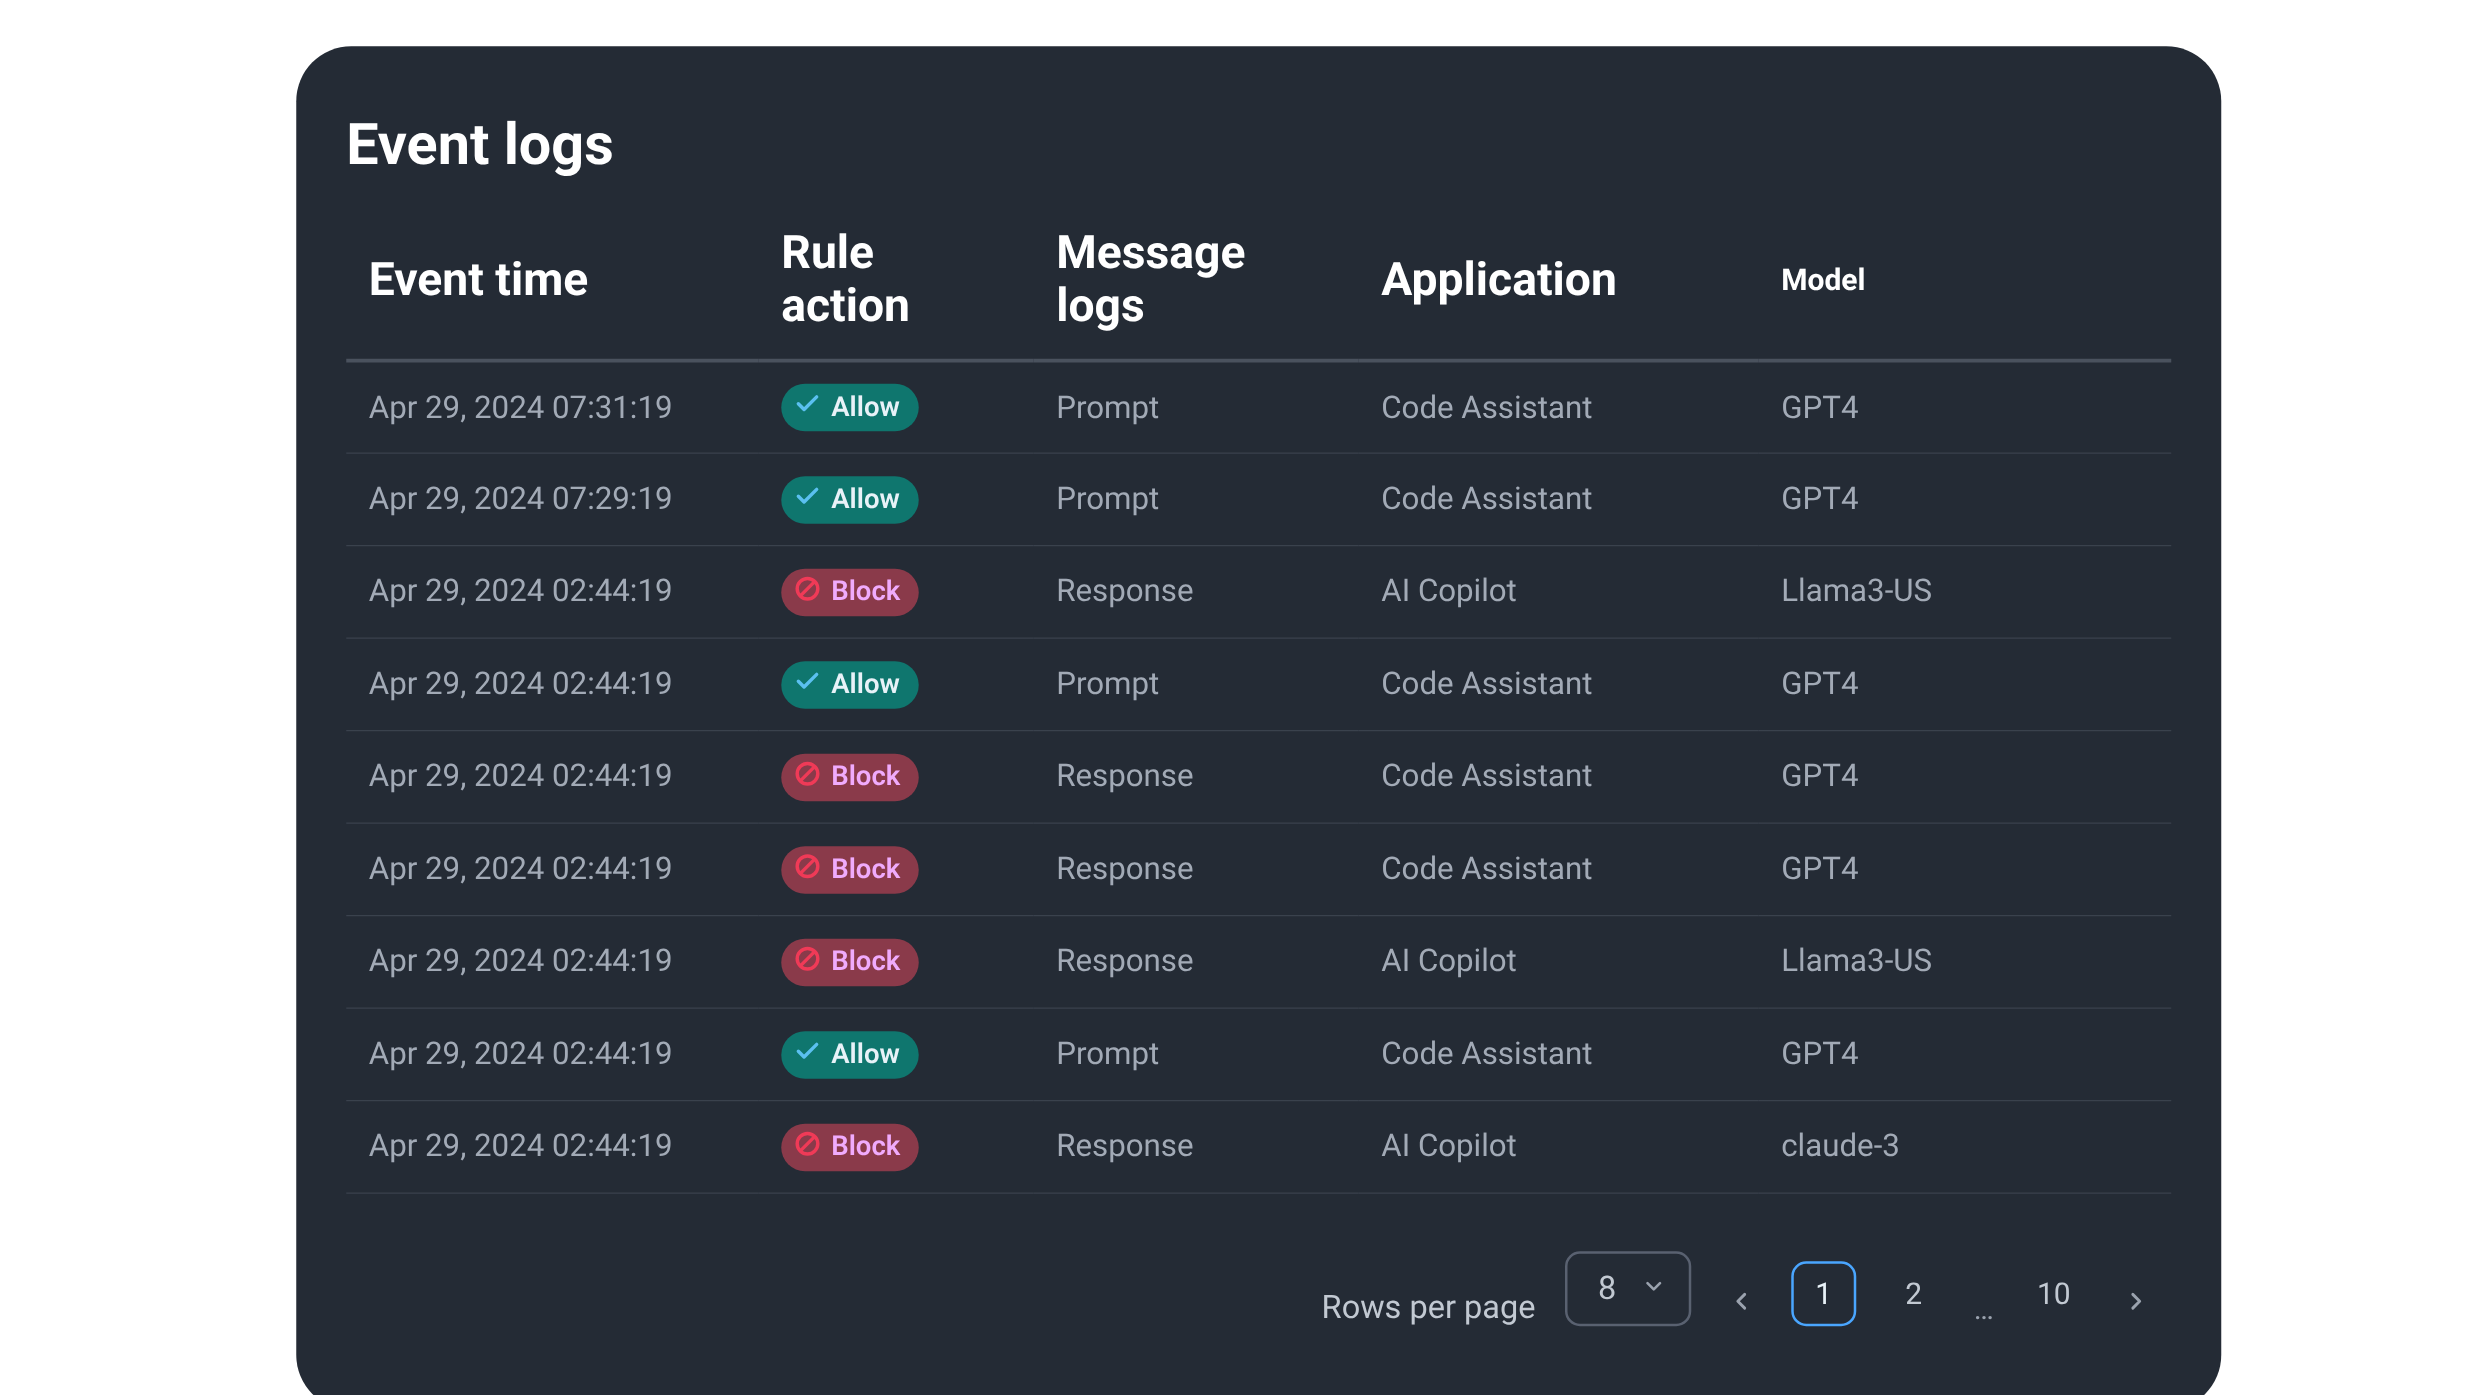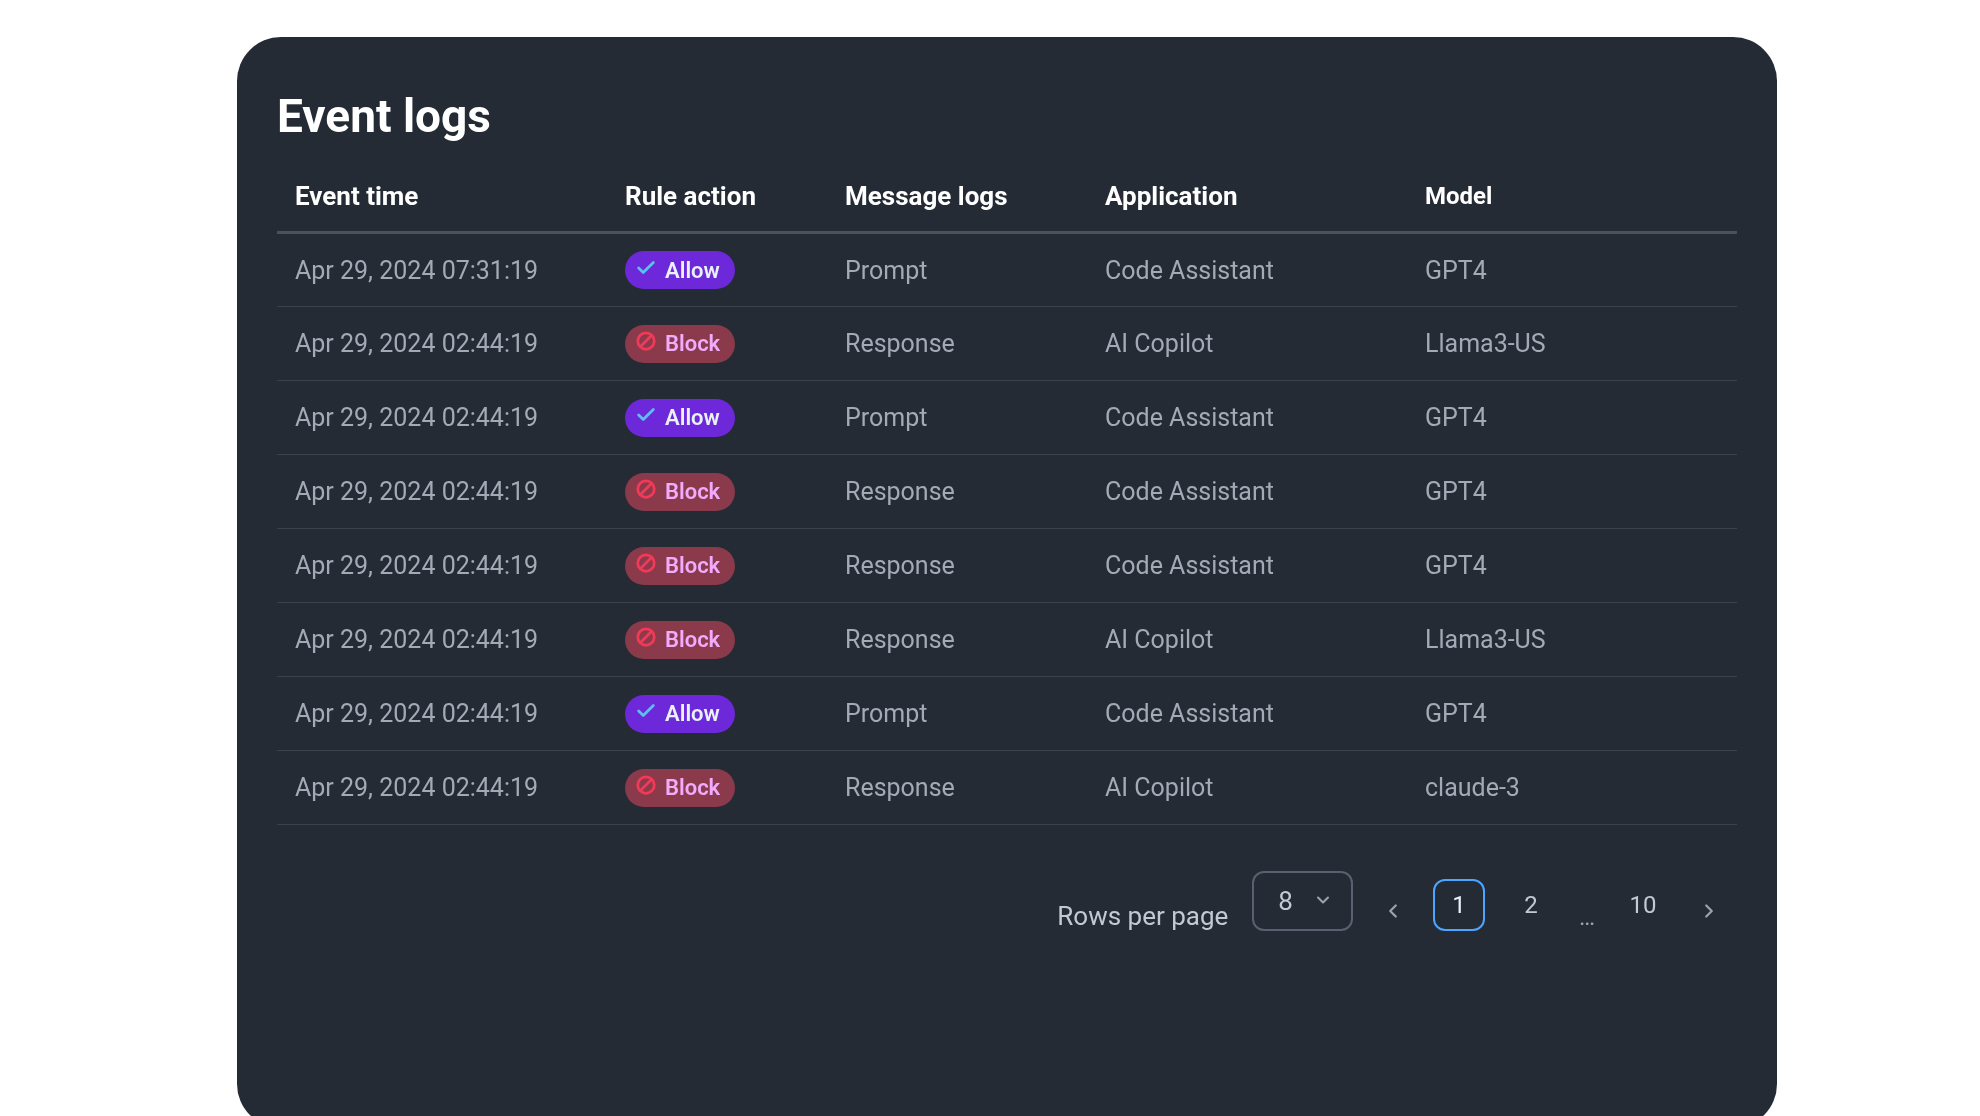--- a/index.html
+++ b/index.html
@@ -31,21 +31,21 @@
     border-collapse: collapse;
     table-layout: fixed;
   }
   col.col-time  { width: 330px; }
   col.col-act   { width: 220px; }
   col.col-msg   { width: 260px; }
   col.col-app   { width: 320px; }
   col.col-model { width: auto; }
   thead th {
     text-align: left;
-    font-size: 26px;
+    font-size: 37px;
     font-weight: 700;
     color: #ffffff;
     padding: 0 18px 20px 18px;
   }
   thead th.model-th { font-size: 24px; }
   thead tr { border-bottom: 3px solid #4a525e; }
   tbody td {
     font-size: 25px;
     color: #a2aab6;
     padding: 0 18px;
@@ -57,21 +57,21 @@
   .badge {
     display: inline-flex;
     align-items: center;
     gap: 8px;
     height: 38px;
     padding: 0 15px 0 10px;
     border-radius: 19px;
     font-size: 22px;
     font-weight: 600;
   }
-  .badge.allow { background: #6d28d9; color: #e8f2f8; }
+  .badge.allow { background: #0f766e; color: #e8f2f8; }
   .badge.block { background: #8a3a4a; color: #f0abfc; }
   .badge svg { width: 22px; height: 22px; flex: 0 0 22px; }
   .badge.allow svg { stroke: #5bc0f0; }
   .badge.block svg { stroke: #f03a57; }
 
   .pager {
     display: flex;
     align-items: flex-end;
     justify-content: flex-end;
     gap: 20px;
@@ -131,20 +131,32 @@
         <th>Event time</th>
         <th>Rule action</th>
         <th>Message logs</th>
         <th>Application</th>
         <th class="model-th">Model</th>
       </tr>
     </thead>
     <tbody id="rows-body">
         <tr>
           <td>Apr 29, 2024 07:31:19</td>
+          <td><span class="badge allow">
+              <span><svg viewBox="0 0 24 24" fill="none" stroke-width="3" stroke-linecap="round" stroke-linejoin="round">
+                  <polyline points="4 12 9 17 20 6"></polyline>
+                </svg></span>
+              <span>Allow</span>
+            </span></td>
+          <td>Prompt</td>
+          <td>Code Assistant</td>
+          <td>GPT4</td>
+        </tr>
+        <tr>
+          <td>Apr 29, 2024 07:29:19</td>
           <td><span class="badge allow">
               <span><svg viewBox="0 0 24 24" fill="none" stroke-width="3" stroke-linecap="round" stroke-linejoin="round">
                   <polyline points="4 12 9 17 20 6"></polyline>
                 </svg></span>
               <span>Allow</span>
             </span></td>
           <td>Prompt</td>
           <td>Code Assistant</td>
           <td>GPT4</td>
         </tr>

